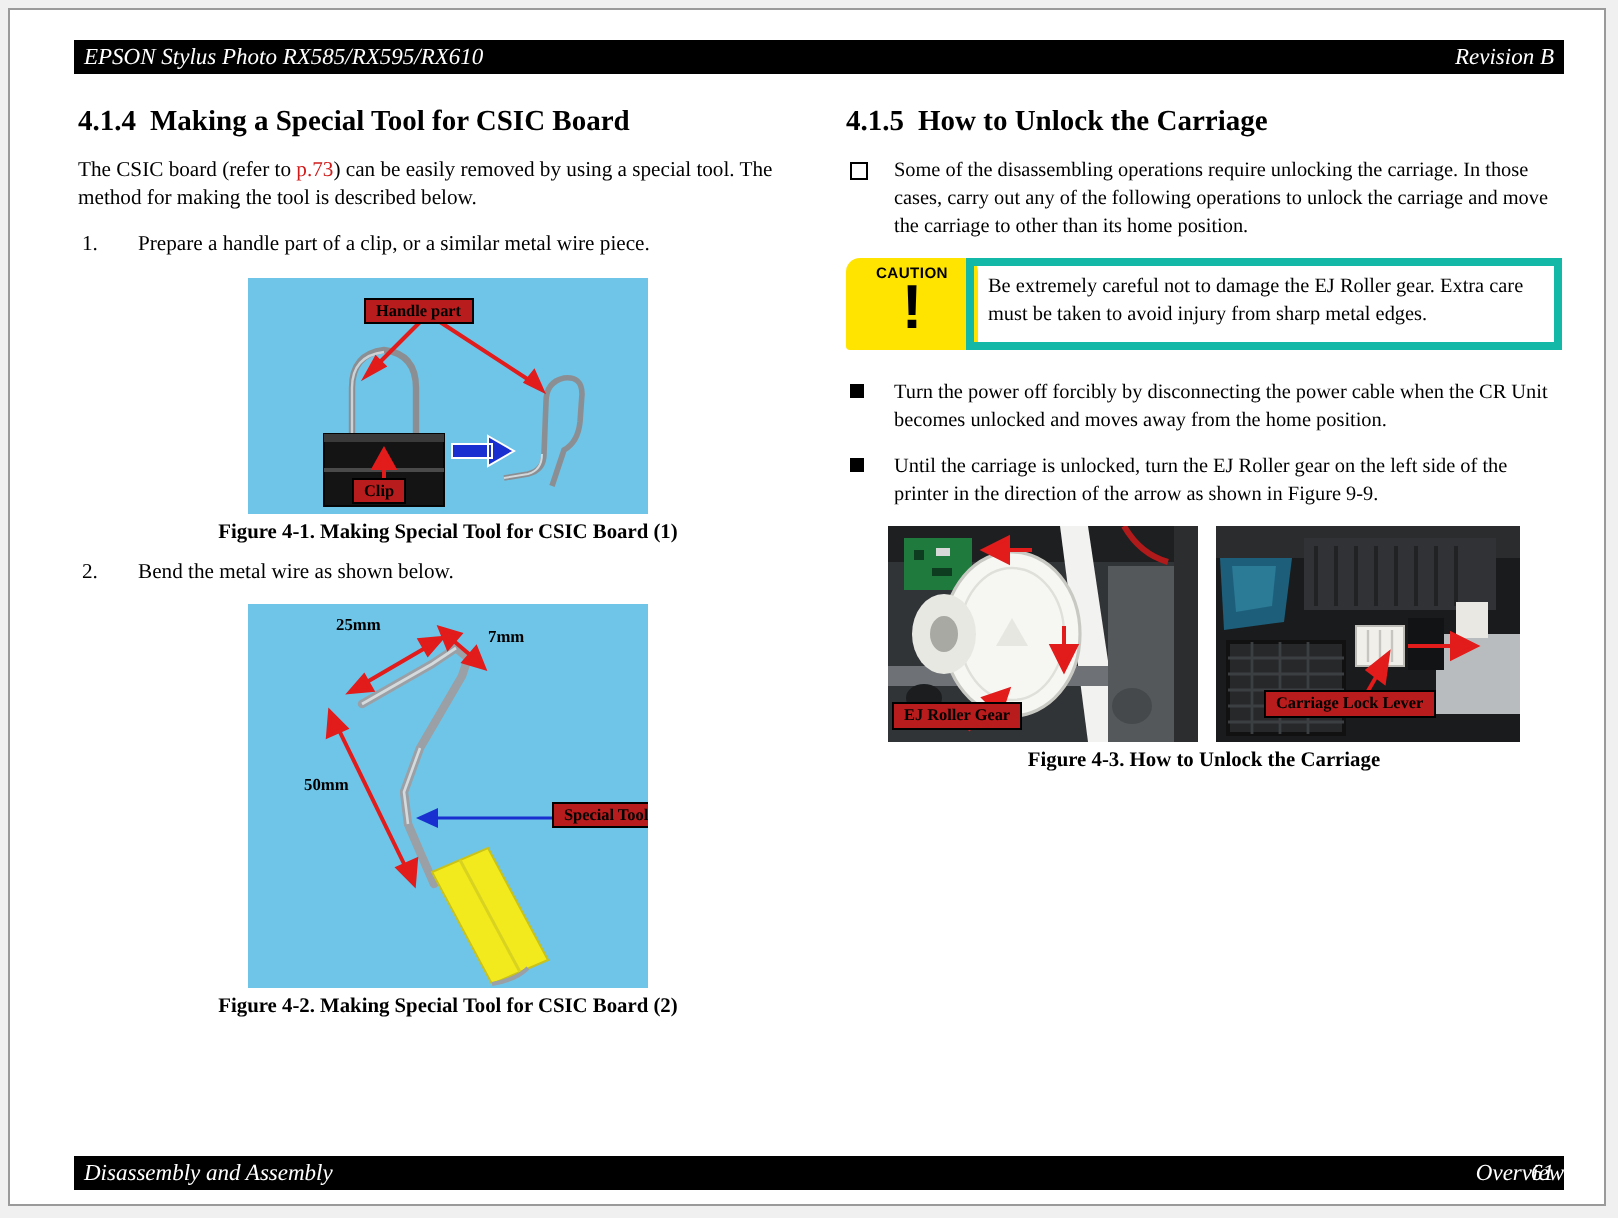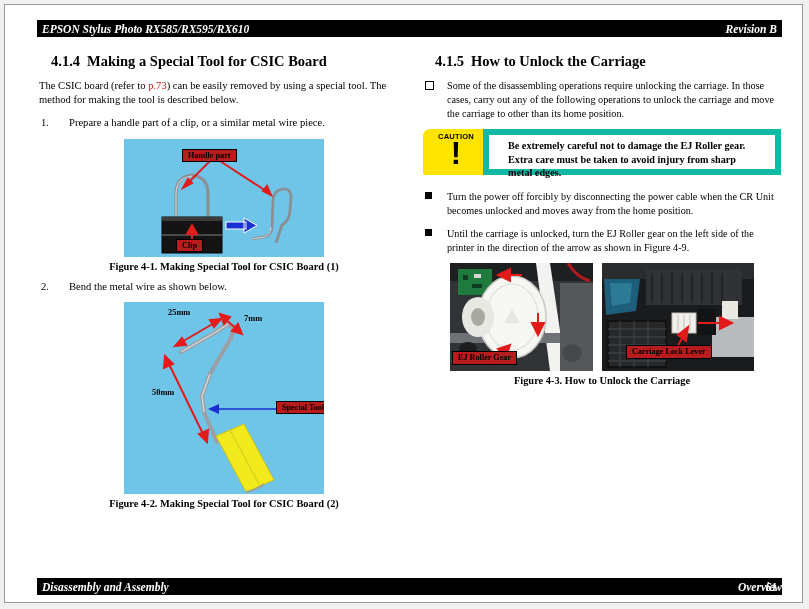--- a/index.html
+++ b/index.html
@@ -3,34 +3,34 @@
 <meta charset="utf-8">
 <style>
   html,body{margin:0;padding:0;background:#f0f0f0;}
   body{width:809px;height:609px;overflow:hidden;
        font-family:"Liberation Serif","DejaVu Serif",serif;}
   .page{position:absolute;left:4px;top:4px;width:799px;height:599px;
         background:#ffffff;border:1px solid #9a9a9a;box-sizing:border-box;}
 
   
   .bar{position:absolute;left:32px;width:745px;height:17px;background:#000000;
-       color:#ffffff;font-style:italic;font-weight:bold;font-size:11.5px;
+       color:#ffffff;font-style:italic;font-weight:normal;font-size:11.5px;
        display:flex;align-items:center;box-sizing:border-box;padding:0 5px;}
   .bar.header{top:15px;}
   .bar.footer{top:573px;}
   .bar .left{flex:0 0 auto;}
   .bar .mid{position:absolute;left:0;right:0;text-align:right;padding-left:42px;}
   .bar .right{margin-left:auto;position:relative;z-index:2;}
 
   
   .col{position:absolute;top:48px;}
   .col-l{left:34px;width:370px;}
   .col-r{left:418px;width:358px;}
 
-  h2.sec{font-size:14.5px;font-weight:bold;margin:0 0 9px 12px;letter-spacing:0;}
+  h2.sec{font-size:14.5px;font-weight:bold;margin:0 0 9px 0;letter-spacing:0;}
   h2.sec .num{margin-right:7px;}
 
   p.body{font-size:10.6px;line-height:1.32;margin:0 0 9px 0;text-align:left;}
   .link{color:#d01b1b;}
 
   
   .nlist{margin:0;padding:0;list-style:none;}
   .nlist li{font-size:10.6px;line-height:1.32;position:relative;
             padding-left:30px;margin-bottom:4px;}
   .nlist li .mk{position:absolute;left:2px;top:0;}
@@ -53,22 +53,22 @@
   .dim{position:absolute;font-size:8.4px;font-weight:bold;color:#000;white-space:nowrap;}
 
   
   .caution{position:relative;height:48px;margin:2px 0 13px 0;}
   .cicon{position:absolute;left:0;top:0;width:66px;height:46px;background:#ffe400;
          border-radius:7px 7px 2px 2px;text-align:center;}
   .cicon .ct{font-size:7.6px;font-weight:bold;letter-spacing:.2px;margin-top:3px;
              font-family:"Liberation Sans",sans-serif;}
   .cicon .bang{font-size:31px;font-weight:bold;line-height:.78;margin-top:1px;
                font-family:"Liberation Sans",sans-serif;}
-  .cbox{position:absolute;left:60px;right:0;top:0;height:46px;border:6px solid #14b8a6;
-        box-sizing:border-box;padding:4px 19px;font-size:10.2px;font-weight:bold;
+  .cbox{position:absolute;left:60px;right:0;top:0;height:46px;border:4px solid #14b8a6;
+        box-sizing:border-box;padding:4px 7px;font-size:10.2px;font-weight:normal;
         line-height:1.3;}
 
   
   .pair{display:flex;gap:9px;justify-content:center;}
 </style>
 </head>
 <body>
 
 <div class="page">
 
@@ -202,27 +202,27 @@
       </div>
       <div class="cbox">Be extremely careful not to damage the EJ Roller gear. Extra care must be taken to avoid injury from sharp metal edges.</div>
     </div>
 
     <div class="bl">
       <span class="gl solid"></span>
       <span>Turn the power off forcibly by disconnecting the power cable when the CR Unit becomes unlocked and moves away from the home position.</span>
     </div>
     <div class="bl">
       <span class="gl solid"></span>
-      <span>Until the carriage is unlocked, turn the EJ Roller gear on the left side of the printer in the direction of the arrow as shown in Figure 4-9.</span>
+      <span>Until the carriage is unlocked, turn the EJ Roller gear on the left side of the printer in the direction of the arrow as shown in Figure 9-9.</span>
     </div>
 
     <div style="margin-top:7px;">
       <div class="pair">
 
-        <div style="position:relative;width:143px;height:108px;overflow:hidden;background:#2b2d2f;">
+        <div style="position:relative;width:155px;height:108px;overflow:hidden;background:#2b2d2f;">
           <svg width="143" height="108" viewBox="0 0 143 108" style="position:absolute;left:0;top:0;">
             <rect width="143" height="108" fill="#313437"></rect>
             <rect x="0" y="0" width="143" height="18" fill="#1d1f21"></rect>
 
             <rect x="8" y="6" width="34" height="26" fill="#1f7a3d"></rect>
             <rect x="13" y="12" width="5" height="5" fill="#0d3c20"></rect>
             <rect x="24" y="11" width="7" height="4" fill="#d8d8d8"></rect>
             <rect x="22" y="21" width="10" height="4" fill="#0d3c20"></rect>
 
             <polygon points="86,0 100,0 116,108 100,108" fill="#f2f2f0"></polygon>

